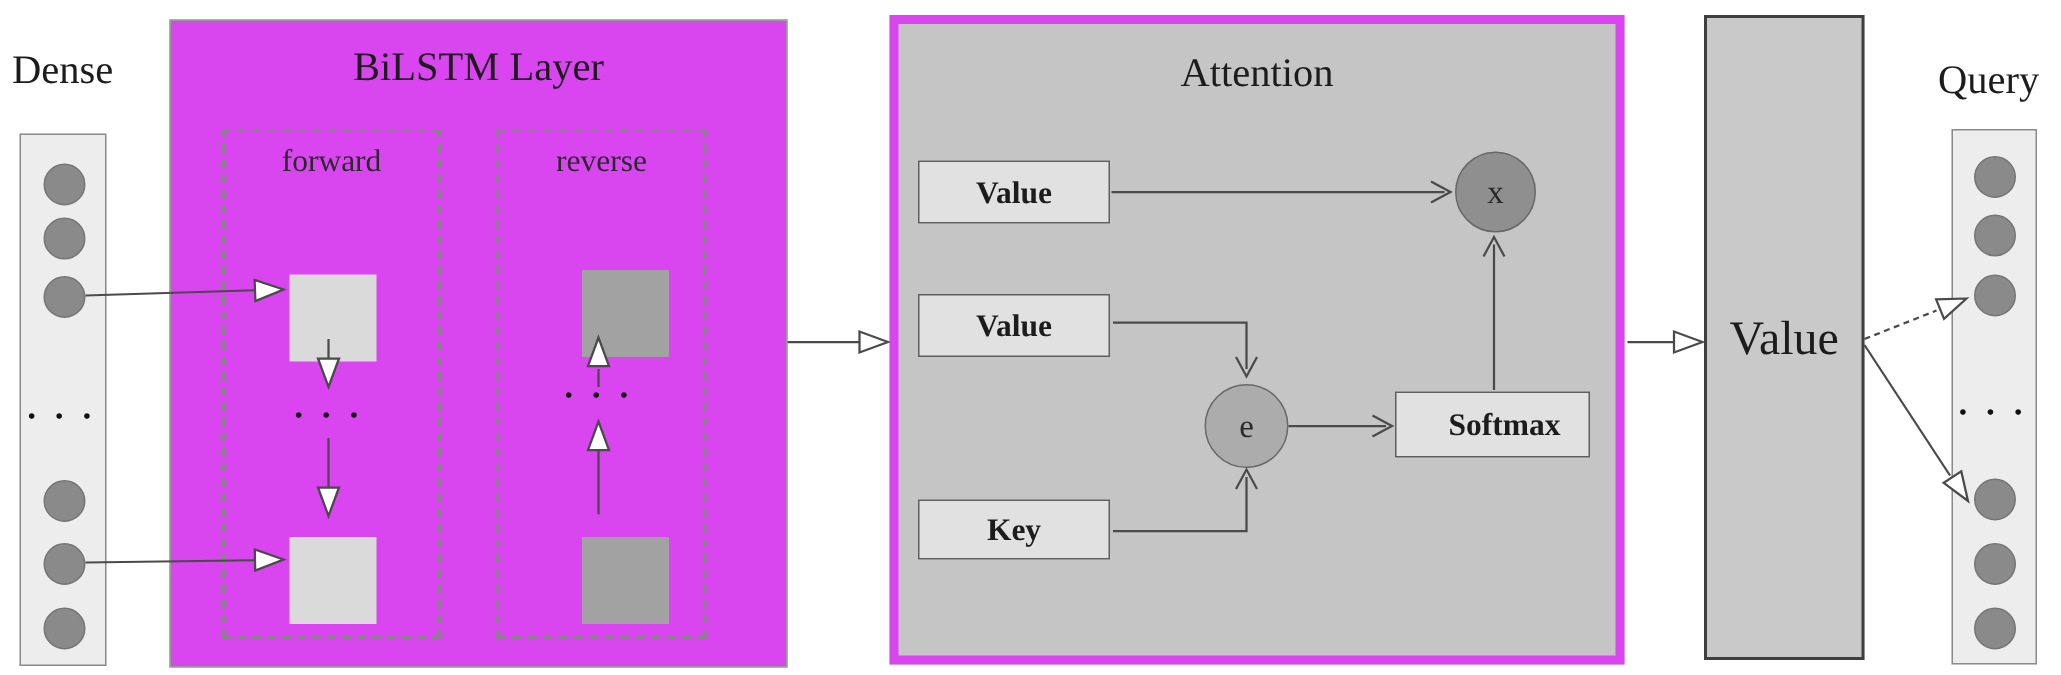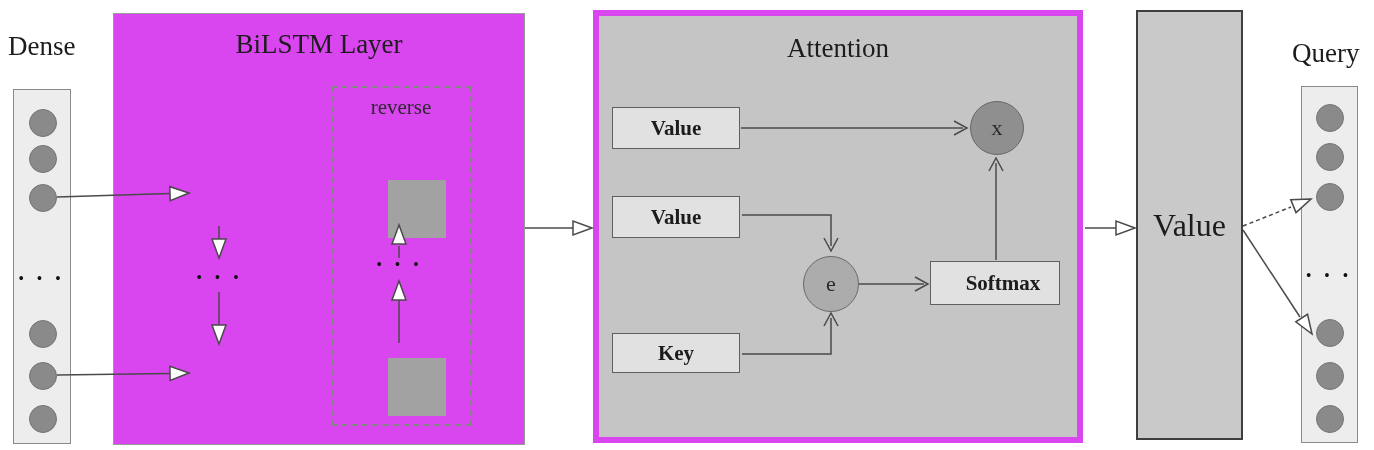--- a/index.html
+++ b/index.html
@@ -115,20 +115,25 @@
     <div class="neuron" style="left:15px; top:94px;"></div>
     <div class="neuron" style="left:15px; top:230px;"></div>
     <div class="neuron" style="left:15px; top:272px;"></div>
     <div class="neuron" style="left:15px; top:315px;"></div>
   </div>
   <div class="ellipsis" style="left:13px; top:272px; width:58px;">• • •</div>
 
   <div class="abs bilstm-box" style="left:113px; top:13px; width:412px; height:432px;">
     <div class="big-title" style="top:15px;">BiLSTM Layer</div>
 
+    <div class="dashed-box" style="left:34px; top:72px; width:146px; height:340px;">
+      <div class="dashed-box-label">forward</div>
+      <div class="lstm-cell cell-forward" style="left:43px; top:95px;"></div>
+      <div class="lstm-cell cell-forward" style="left:43px; top:270px;"></div>
+    </div>
 
     <div class="dashed-box" style="left:217px; top:72px; width:140px; height:340px;">
       <div class="dashed-box-label">reverse</div>
       <div class="lstm-cell cell-reverse" style="left:55px; top:92px;"></div>
       <div class="lstm-cell cell-reverse" style="left:55px; top:270px;"></div>
     </div>
   </div>
   <div class="ellipsis" style="left:147px; top:271px; width:146px;">• • •</div>
   <div class="ellipsis" style="left:330px; top:258px; width:140px;">• • •</div>
 

